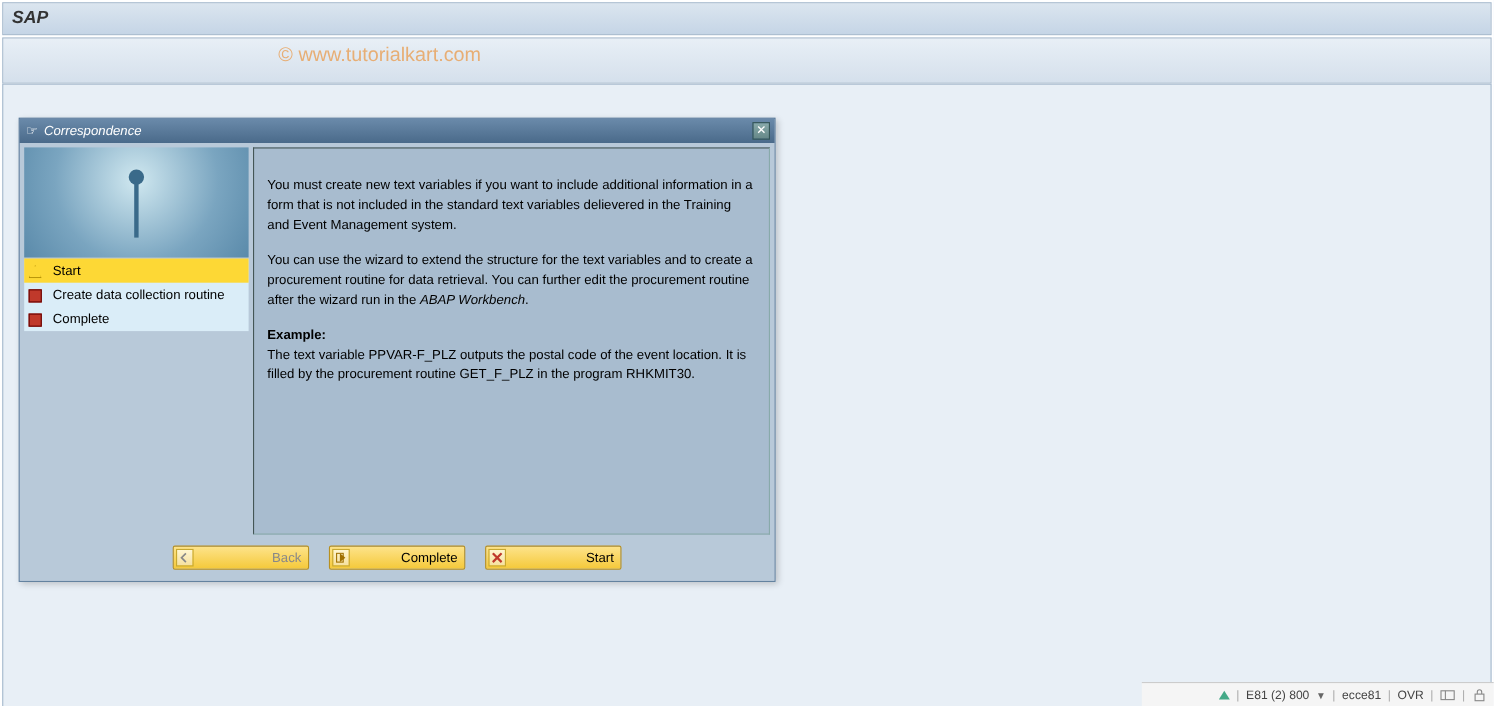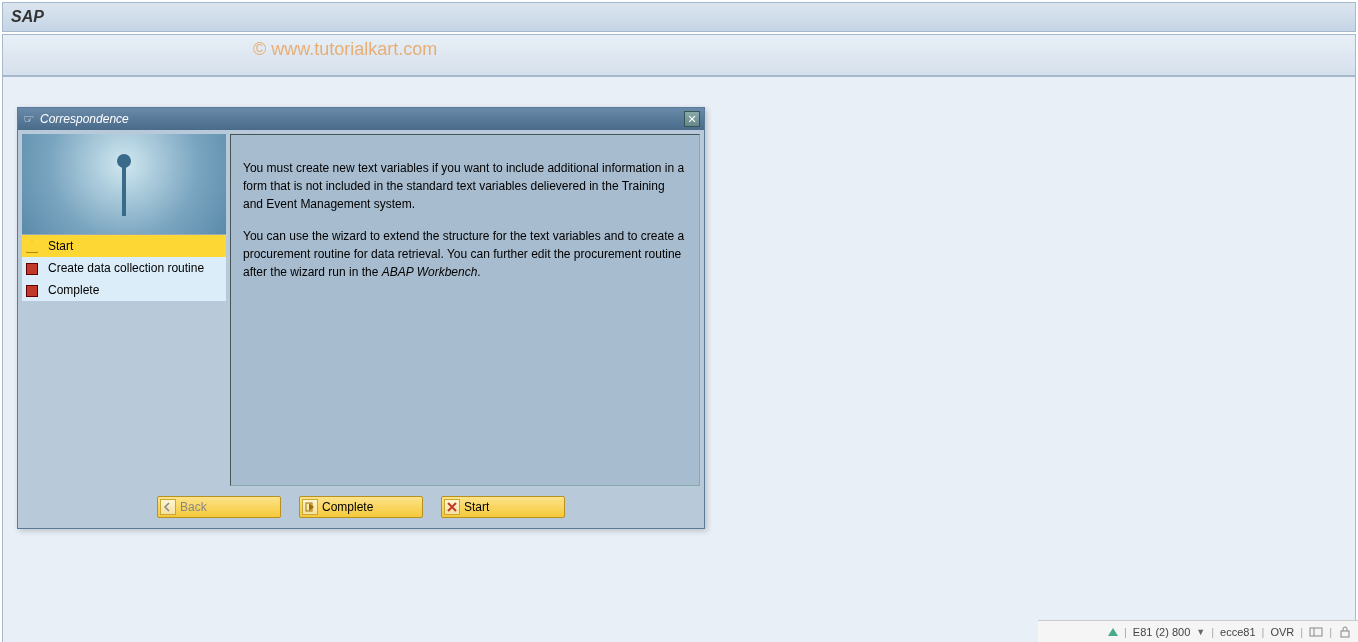--- a/index.html
+++ b/index.html
@@ -186,21 +186,21 @@
     .btn-icon-box {
       width: 16px;
       height: 16px;
       display: flex;
       align-items: center;
       justify-content: center;
       background: linear-gradient(#fff6d0, #f5e0a0);
       border: 1px solid #c8a830;
       margin-left: -4px;
     }
-    .btn-label { flex: 1; text-align: left; }
+    .btn-label { flex: 1; text-align: right; }
     .statusbar {
       position: absolute;
       bottom: 0;
       right: 0;
       height: 22px;
       display: flex;
       align-items: center;
       gap: 6px;
       padding: 0 6px;
       font-size: 11px;
@@ -257,20 +257,24 @@
             <span>Complete</span>
           </div>
         </div>
       </div>
 
       <div class="wizard-content">
         <p>You must create new text variables if you want to include additional information in a form that is not included in the standard text variables delievered in the Training and Event Management system.</p>
         <p>
           <span>You can use the wizard to extend the structure for the text variables and to create a procurement routine for data retrieval. You can further edit the procurement routine after the wizard run in the </span><span class="italic">ABAP Workbench</span><span>.</span>
         </p>
+        <p>
+          <b>Example:</b><br>
+          <span>The text variable PPVAR-F_PLZ outputs the postal code of the event location. It is filled by the procurement routine GET_F_PLZ in the program RHKMIT30.</span>
+        </p>
       </div>
     </div>
 
     <div class="dialog-footer">
       <div class="btn disabled">
         <span class="btn-icon-box">
           <svg width="10" height="10" viewBox="0 0 10 10">
               <path d="M6 1 L2 5 L6 9" stroke="#888" stroke-width="1.5" fill="none"></path>
             </svg>
         </span>

